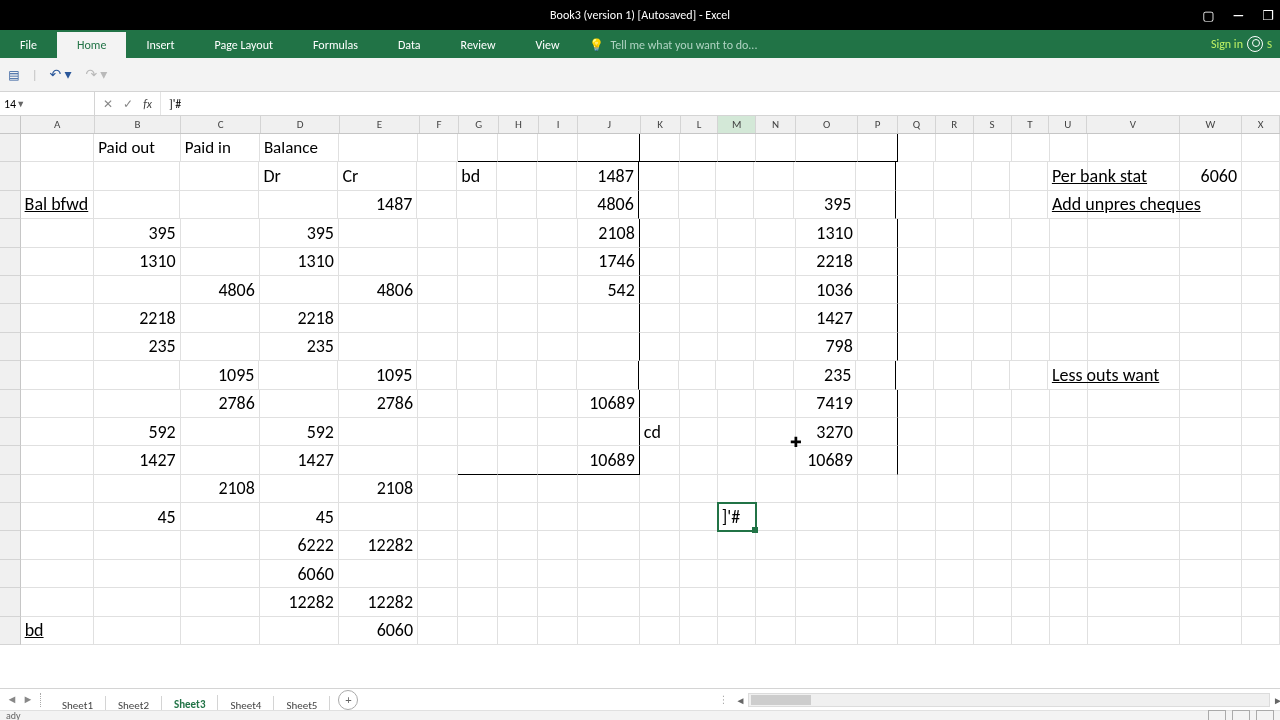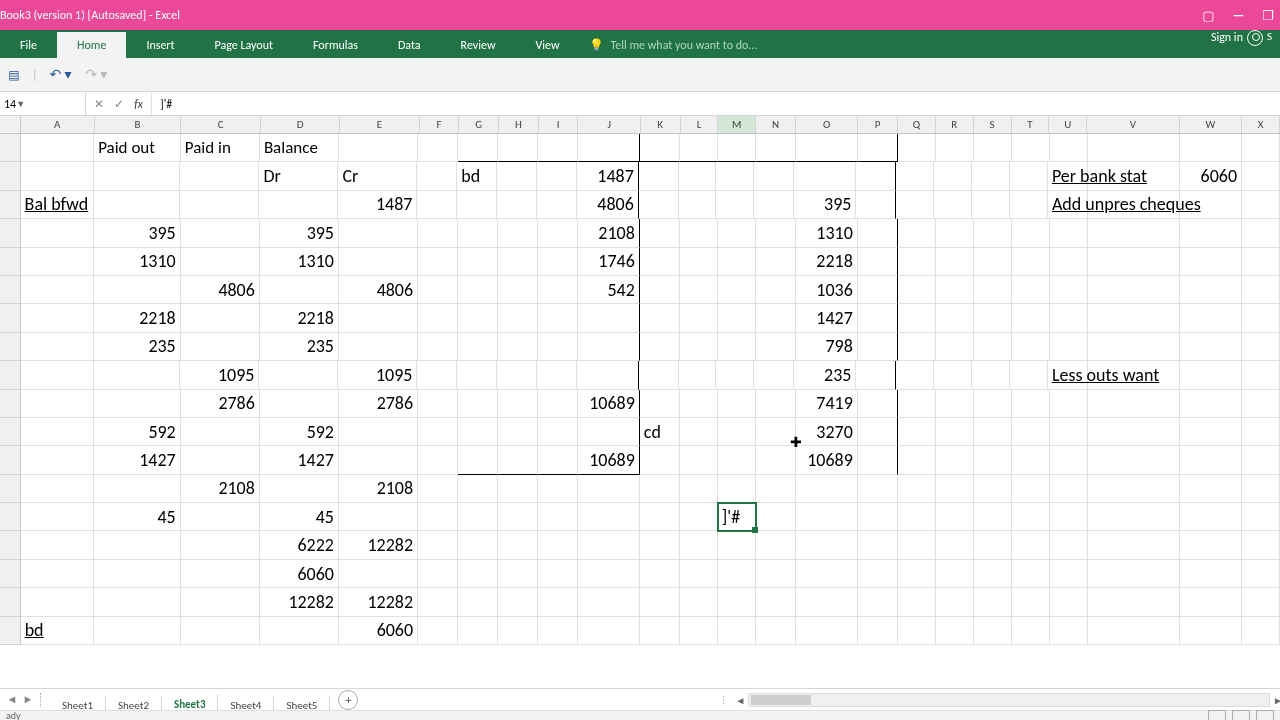--- a/index.html
+++ b/index.html
@@ -1,38 +1,38 @@
 <!DOCTYPE html>
 <html><head>
 <meta charset="utf-8">
 <style>
   * { box-sizing: border-box; margin: 0; padding: 0; }
   body { font-family: "Segoe UI", Calibri, sans-serif; font-size: 12px; background: #fff; overflow: hidden; width:1280px; height:720px; position:relative; }
   
-  .titlebar { background: #ec4899; color: #fff; height: 30px; display:flex; align-items:center; position:relative; }
+  .titlebar { background: #000000; color: #fff; height: 30px; display:flex; align-items:center; justify-content:center; position:relative; }
   .titlebar .title { font-size:12px; }
   .titlebar .winctrl { position:absolute; right:6px; top:0; height:30px; display:flex; align-items:center; gap:18px; font-size:13px; color:#fff;}
   .titlebar .winctrl span { cursor:pointer; }
   
   .ribbon-tabs { background:#217346; height:28px; display:flex; align-items:flex-end; padding-left:0px; position:relative;}
   .ribbon-tabs .tab { color:#fff; padding:6px 20px 6px; font-size:12px; cursor:pointer;}
   .ribbon-tabs .tab.active { background:#f3f3f3; color:#217346;}
   .ribbon-tabs .tell-me { color:#b0d4c3; font-size:12px; margin-left:10px; display:flex; align-items:center; gap:6px; padding-bottom:6px;}
   .ribbon-tabs .tell-me .bulb { font-size:12px;}
-  .signin-area { position:absolute; right:6px; top:30px; height:28px; display:flex; gap:4px; color:#ffffff; background:#217346; font-size:12px; padding:0 2px;}
+  .signin-area { position:absolute; right:6px; top:30px; height:28px; display:flex; align-items:center; gap:4px; color:#bef264; background:#217346; font-size:12px; padding:0 2px;}
   .signin-area .avatar { width:16px; height:16px; border:1.5px solid #fff; border-radius:50%; display:inline-block; position:relative;}
   .signin-area .avatar::before { content:""; position:absolute; top:2px; left:4px; width:6px; height:6px; border:1px solid #fff; border-radius:50%;}
   
   .ribbon-body { background:#f3f3f3; height:34px; border-bottom:1px solid #d4d4d4; display:flex; align-items:center; padding:0 6px; gap:10px;}
   .qat-icon { width:16px; height:16px; display:inline-flex; align-items:center; justify-content:center; color:#444;}
   .undo, .redo { font-size:14px; color:#2a579a; padding:0 2px;}
   .redo { color:#b9b9b9;}
   
   .formula-bar { height:24px; border-bottom:1px solid #d4d4d4; display:flex; align-items:stretch; background:#fff;}
-  .name-box { width:86px; border-right:1px solid #d4d4d4; display:flex; align-items:center; padding:0 4px; font-size:12px; justify-content:flex-start;}
+  .name-box { width:95px; border-right:1px solid #d4d4d4; display:flex; align-items:center; padding:0 4px; font-size:12px; justify-content:flex-start;}
   .name-box .dd { color:#666; font-size:9px;}
   .fx-area { display:flex; align-items:center; gap:10px; padding:0 8px; border-right:1px solid #e4e4e4;}
   .fx-btn { color:#888; font-size:12px;}
   .fx-btn.fx { font-style:italic; color:#444;}
   .formula-input { flex:1; padding:0 8px; display:flex; align-items:center; font-size:12px; font-family:Calibri, sans-serif;}
   
   .grid-wrap { position:relative; height:534px; overflow:hidden; background:#fff;}
   
   .col-headers { display:flex; height:18px; background:#f0f0f0; border-bottom:1px solid #c6c6c6;}
   .corner { width:22px; border-right:1px solid #c6c6c6; background:#f0f0f0;}

